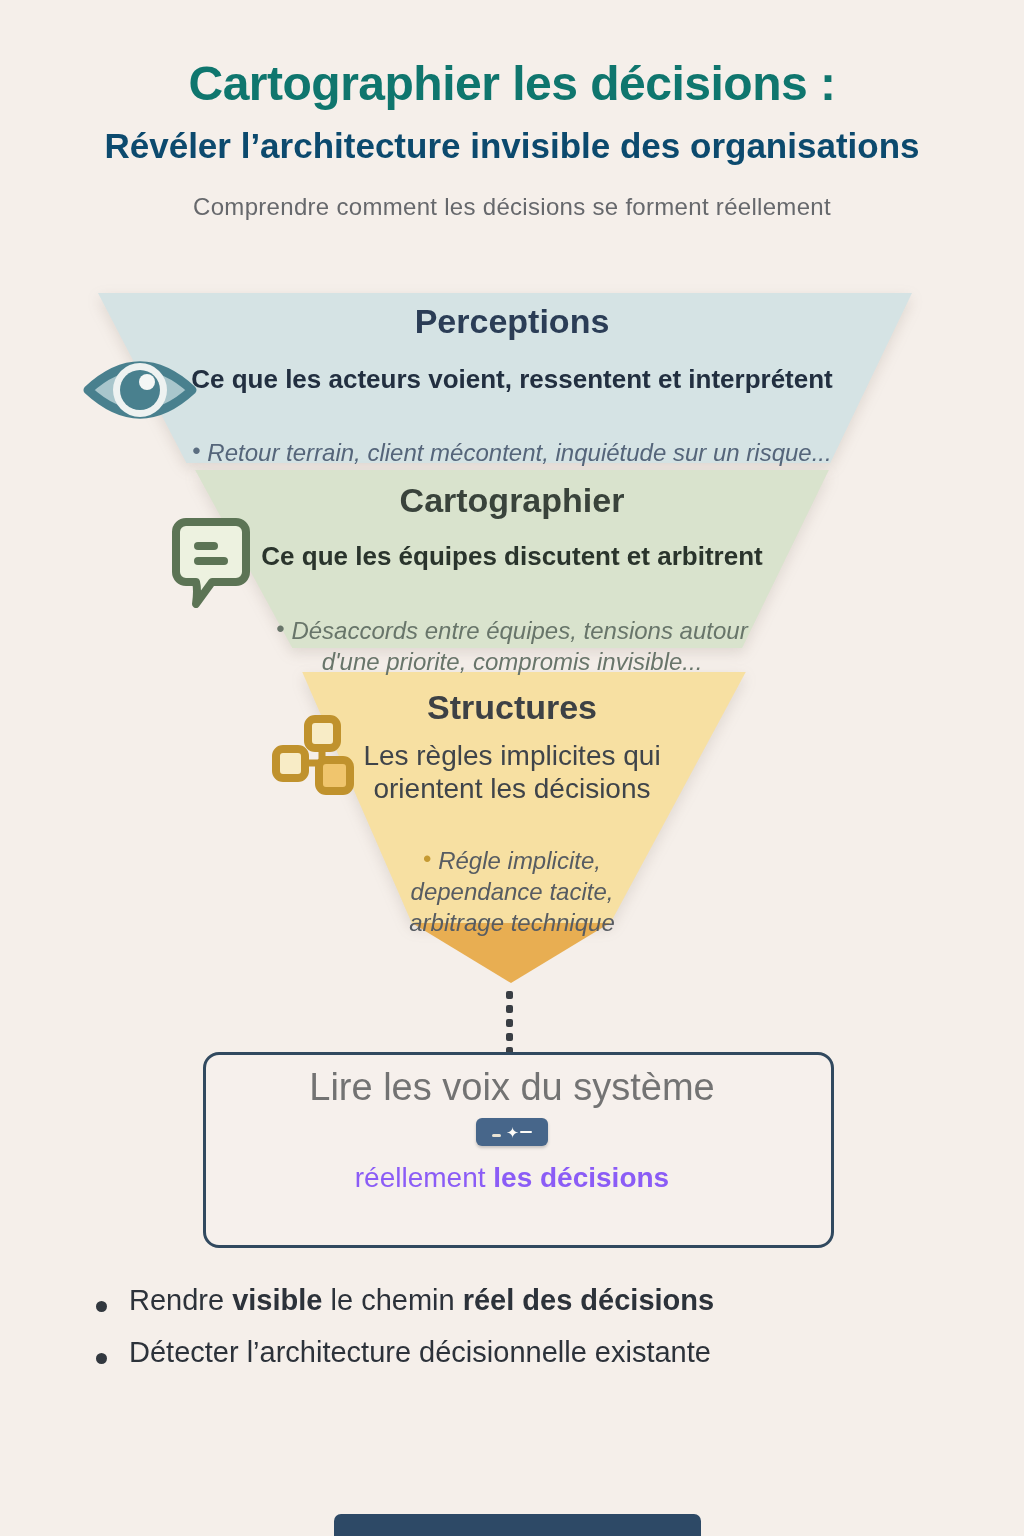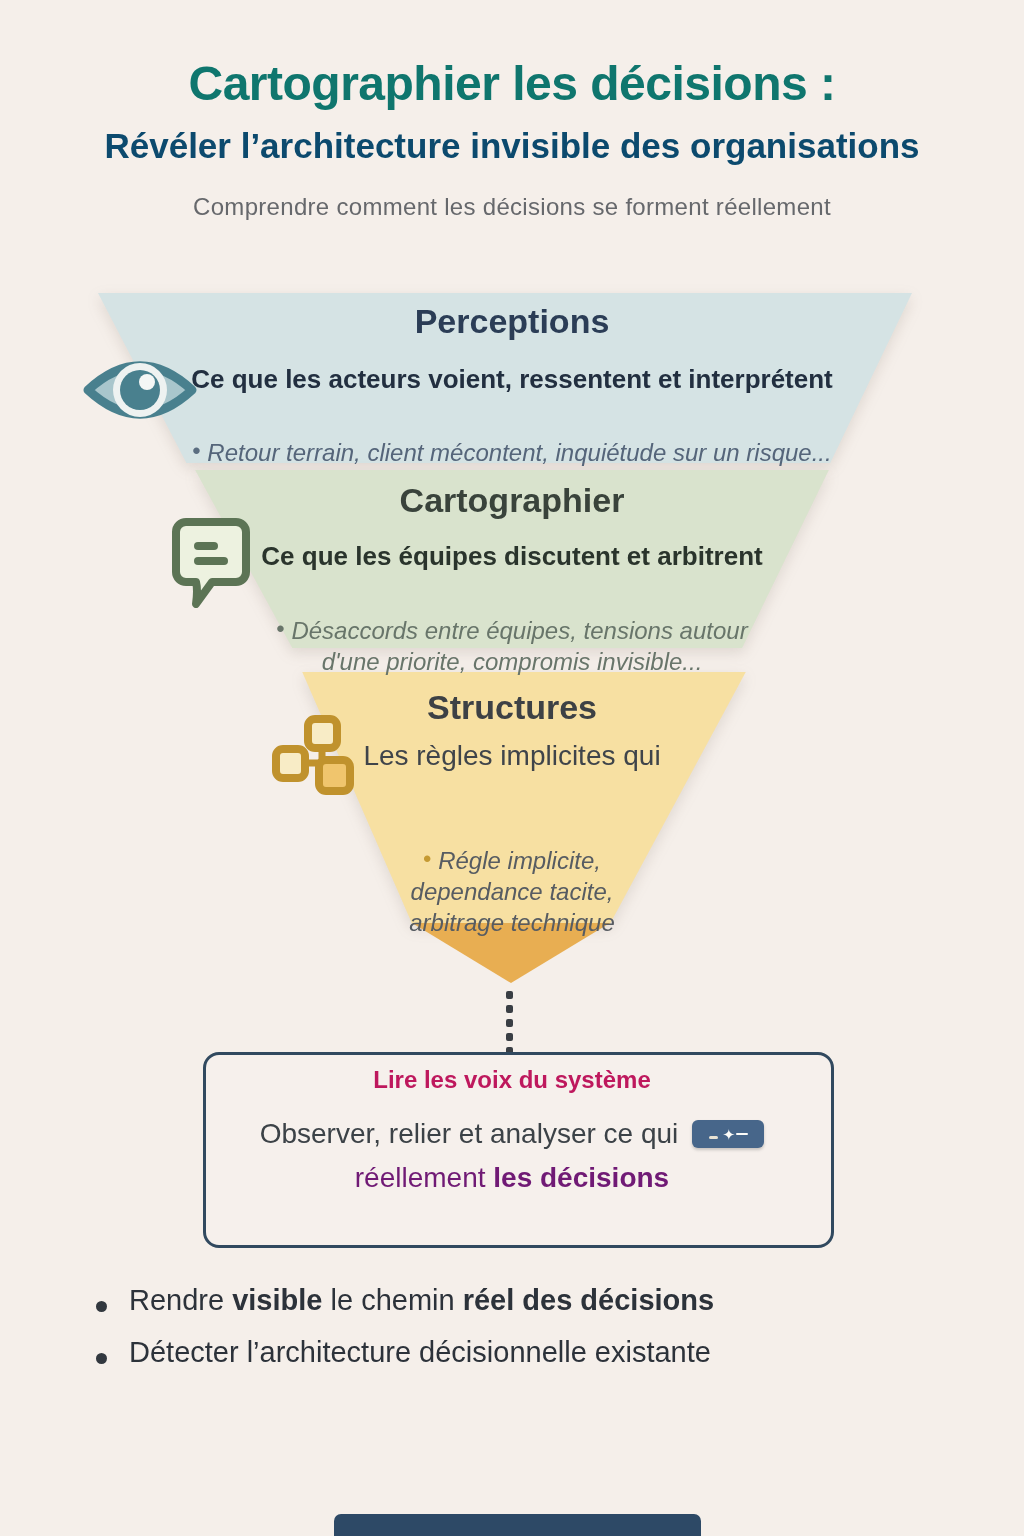--- a/index.html
+++ b/index.html
@@ -54,23 +54,23 @@
   .bubble-icon{left:170px;top:516px;width:82px;height:92px;}
   .org-icon{left:270px;top:711px;width:90px;height:90px;}
 
   
   .dots{left:506px;top:991px;display:flex;flex-direction:column;gap:6px;}
   .dots span{width:7px;height:8px;border-radius:2px;background:#393e44;}
 
   
   .result-box{left:203px;top:1052px;width:631px;height:196px;
     border:3px solid #31495f;border-radius:16px;background:#f6f0ec;box-sizing:border-box;}
-  .rb-title{top:1066px;font-size:24px;font-weight:700;color:#be185d;}
+  .rb-title{top:1066px;font-size:38px;font-weight:400;color:#737373;}
   .rb-line1{top:1118px;font-size:28px;color:#3c4247;display:flex;justify-content:center;align-items:center;gap:14px;}
-  .rb-line2{top:1162px;font-size:28px;color:#701a75;text-align:center;}
+  .rb-line2{top:1162px;font-size:28px;color:#8b5cf6;text-align:center;}
   .badge{display:inline-flex;align-items:center;justify-content:center;gap:5px;
     width:72px;height:28px;background:#47668a;border-radius:6px;box-shadow:0 2px 3px rgba(60,60,60,.25);}
   .badge .dash{width:9px;height:3px;background:#e9e3d4;border-radius:2px;margin-top:6px;}
   .badge .spark{color:#fdfcf8;font-size:15px;line-height:1;}
   .badge .tail{width:12px;height:2.5px;background:#fdfcf8;border-radius:2px;margin-left:-4px;}
 
   
   .fb{left:96px;font-size:29px;color:#2c323a;display:flex;align-items:center;gap:22px;}
   .fb1{top:1284px;}
   .fb2{top:1336px;}
@@ -105,20 +105,21 @@
 <div class="abs center layer-title t-interactions">Cartographier</div>
 <div class="abs center layer-desc d-interactions">Ce que les équipes discutent et arbitrent</div>
 <div class="abs center layer-bullet b-interactions">
   <span class="dot-sep dot-g">•</span> <span>Désaccords entre équipes, tensions autour</span><br>
   <span>d'une priorite, compromis invisible...</span>
 </div>
 
 <div class="abs center layer-title t-structures">Structures</div>
 <div class="abs center layer-desc d-structures">
   <span>Les règles implicites qui</span><br>
+  <span>orientent les décisions</span>
 </div>
 <div class="abs center layer-bullet b-structures">
   <span class="dot-sep dot-gold">•</span> <span>Régle implicite,</span><br>
   <span>dependance tacite,</span><br>
   <span>arbitrage technique</span>
 </div>
 
 <div class="icon eye-icon">
   <svg width="116" height="84" viewBox="0 0 116 84">
     <path d="M6 42 Q58 -6 110 42 Q58 90 6 42 Z" fill="#a9c6cc" stroke="#49808e" stroke-width="9" stroke-linejoin="round"></path>
@@ -149,21 +150,20 @@
   <span></span>
     <span></span>
     <span></span>
     <span></span>
     <span></span>
 </div>
 
 <div class="abs result-box"></div>
 <div class="abs center rb-title">Lire les voix du système</div>
 <div class="abs center rb-line1">
-  <span>Observer, relier et analyser ce qui</span>
   <span class="badge">
     <span class="dash"></span>
     <span class="spark">✦</span>
     <span class="tail"></span>
   </span>
 </div>
 <div class="abs center rb-line2"><span>réellement </span><b>les décisions</b></div>
 
 <div class="abs fb fb1">
   <span class="bdot"></span>

